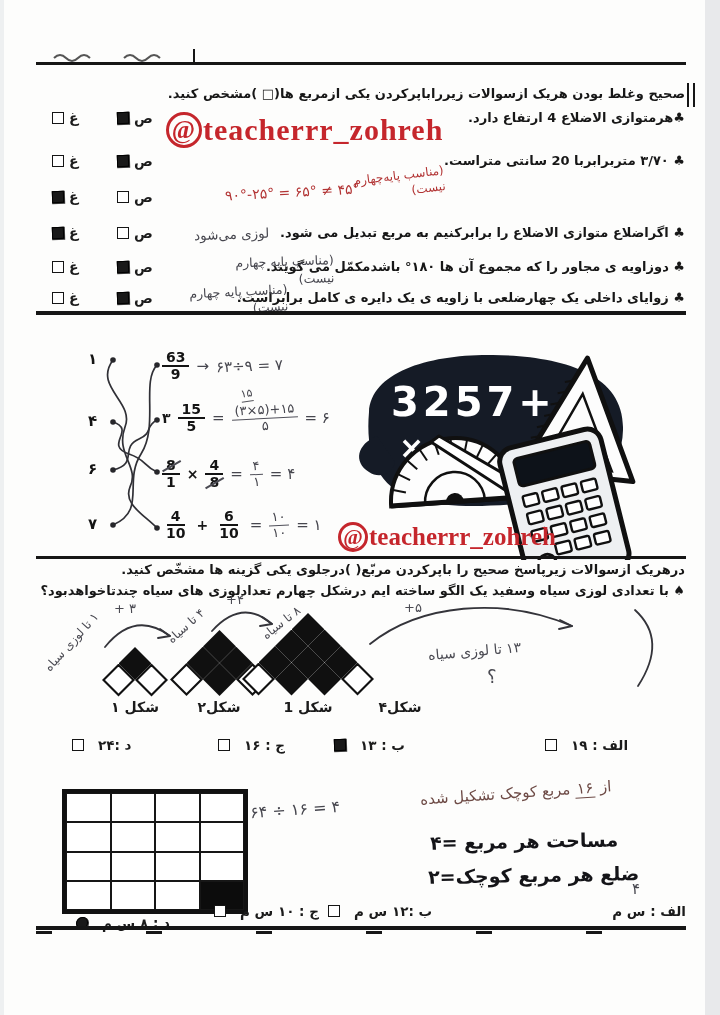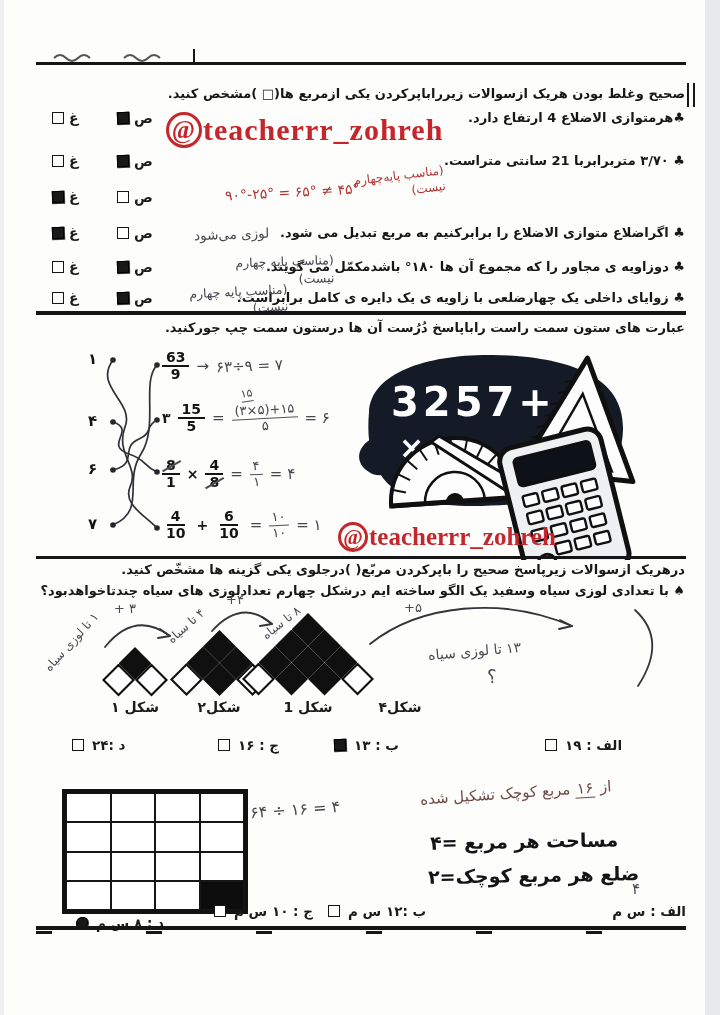--- a/index.html
+++ b/index.html
@@ -40,21 +40,21 @@
   #wm2{font-size:25px}
   #wm2 .wm-at{width:30px;height:30px;font-size:21px}
   
   .fig-host{position:absolute}
   .dia{position:absolute;width:33px;height:33px;background:#101010;clip-path:polygon(50% 0,100% 50%,50% 100%,0 50%)}
   .dia-w::after{content:"";position:absolute;inset:3px;background:#fff;clip-path:polygon(50% 0,100% 50%,50% 100%,0 50%)}
   .fig-label{position:absolute;width:70px;text-align:center;font-weight:bold;font-size:14px;direction:rtl}
   .fig-note{position:absolute;font-size:12px;color:#4a4a52;direction:rtl;white-space:nowrap}
   .plus-note{position:absolute;font-size:13px;color:#4a4a52;white-space:nowrap}
   
-  .opt{position:absolute;display:flex;align-items:center;gap:8px}
+  .opt{position:absolute;display:flex;align-items:center;gap:14px}
   .opt-label{font-weight:bold;font-size:13.5px;direction:rtl;white-space:nowrap}
   
   #area-grid{position:absolute;left:62px;top:789px;width:178px;height:117px;border:4px solid #111;
              display:grid;grid-template-columns:repeat(4,1fr);grid-template-rows:repeat(4,1fr);background:#fff;box-sizing:content-box}
   .gc{border:1.2px solid #161616}
   .gc.black{background:#0c0c0c}
   .marker{font-weight:bold;color:#141418;direction:rtl;white-space:nowrap}
   .edge{position:absolute;pointer-events:none}
 </style>
 </head>
@@ -84,21 +84,21 @@
         <span class="cb filled"></span>
         <span class="lbl">ص</span>
       </span>
     <span class="tf-grp" style="left:2px">
         <span class="cb"></span>
         <span class="lbl">غ</span>
       </span>
   </div>
 
   <div class="tf-row" style="top:153px">
-    <span class="tf-q printed">♣ ۳/۷۰ متربرابربا 21 سانتی متراست.</span>
+    <span class="tf-q printed">♣ ۳/۷۰ متربرابربا 20 سانتی متراست.</span>
     <span class="tf-grp" style="left:67px">
         <span class="cb filled"></span>
         <span class="lbl">ص</span>
       </span>
     <span class="tf-grp" style="left:2px">
         <span class="cb"></span>
         <span class="lbl">غ</span>
       </span>
   </div>
 
@@ -155,21 +155,20 @@
   <span class="abs hand" style="left:222px;top:253px;font-size:12.5px;width:112px;white-space:normal;direction:rtl;transform:rotate(-2deg);line-height:1.45">(مناسب پایه چهارم نیست)</span>
   <span class="abs hand" style="left:186px;top:284px;font-size:12.5px;width:102px;white-space:normal;direction:rtl;transform:rotate(-3deg);line-height:1.35">(مناسب پایه چهارم نیست)</span>
 
   <div class="abs wm" id="wm1" style="left:166px;top:112px">
     <span class="wm-at">@</span>
       <span>teacherrr_zohreh</span>
   </div>
 
   <div class="abs hline" style="left:36px;top:311px;width:650px;height:3.5px"></div>
 
-  <div class="abs printed" style="right:35px;top:320px">عبارت های ستون سمت راست راباپاسخ دُرُست آن ها درستون سمت چپ جورکنید.</div>
 
   <span class="match-num" style="left:88px;top:350px">۱</span>
   <span class="match-num" style="left:88px;top:412px">۴</span>
   <span class="match-num" style="left:88px;top:460px">۶</span>
   <span class="match-num" style="left:88px;top:515px">۷</span>
 
   <svg class="abs" style="left:85px;top:342px" width="100" height="200" viewBox="0 0 100 200">
     <g fill="none" stroke="#303036" stroke-width="1.7" stroke-linecap="round">
       <path d="M28,18 C8,45 50,60 40,85 C30,112 55,125 45,145 C38,162 58,172 72,186"></path>
       <path d="M28,80 C52,88 18,103 44,112 C62,118 58,124 72,130"></path>

